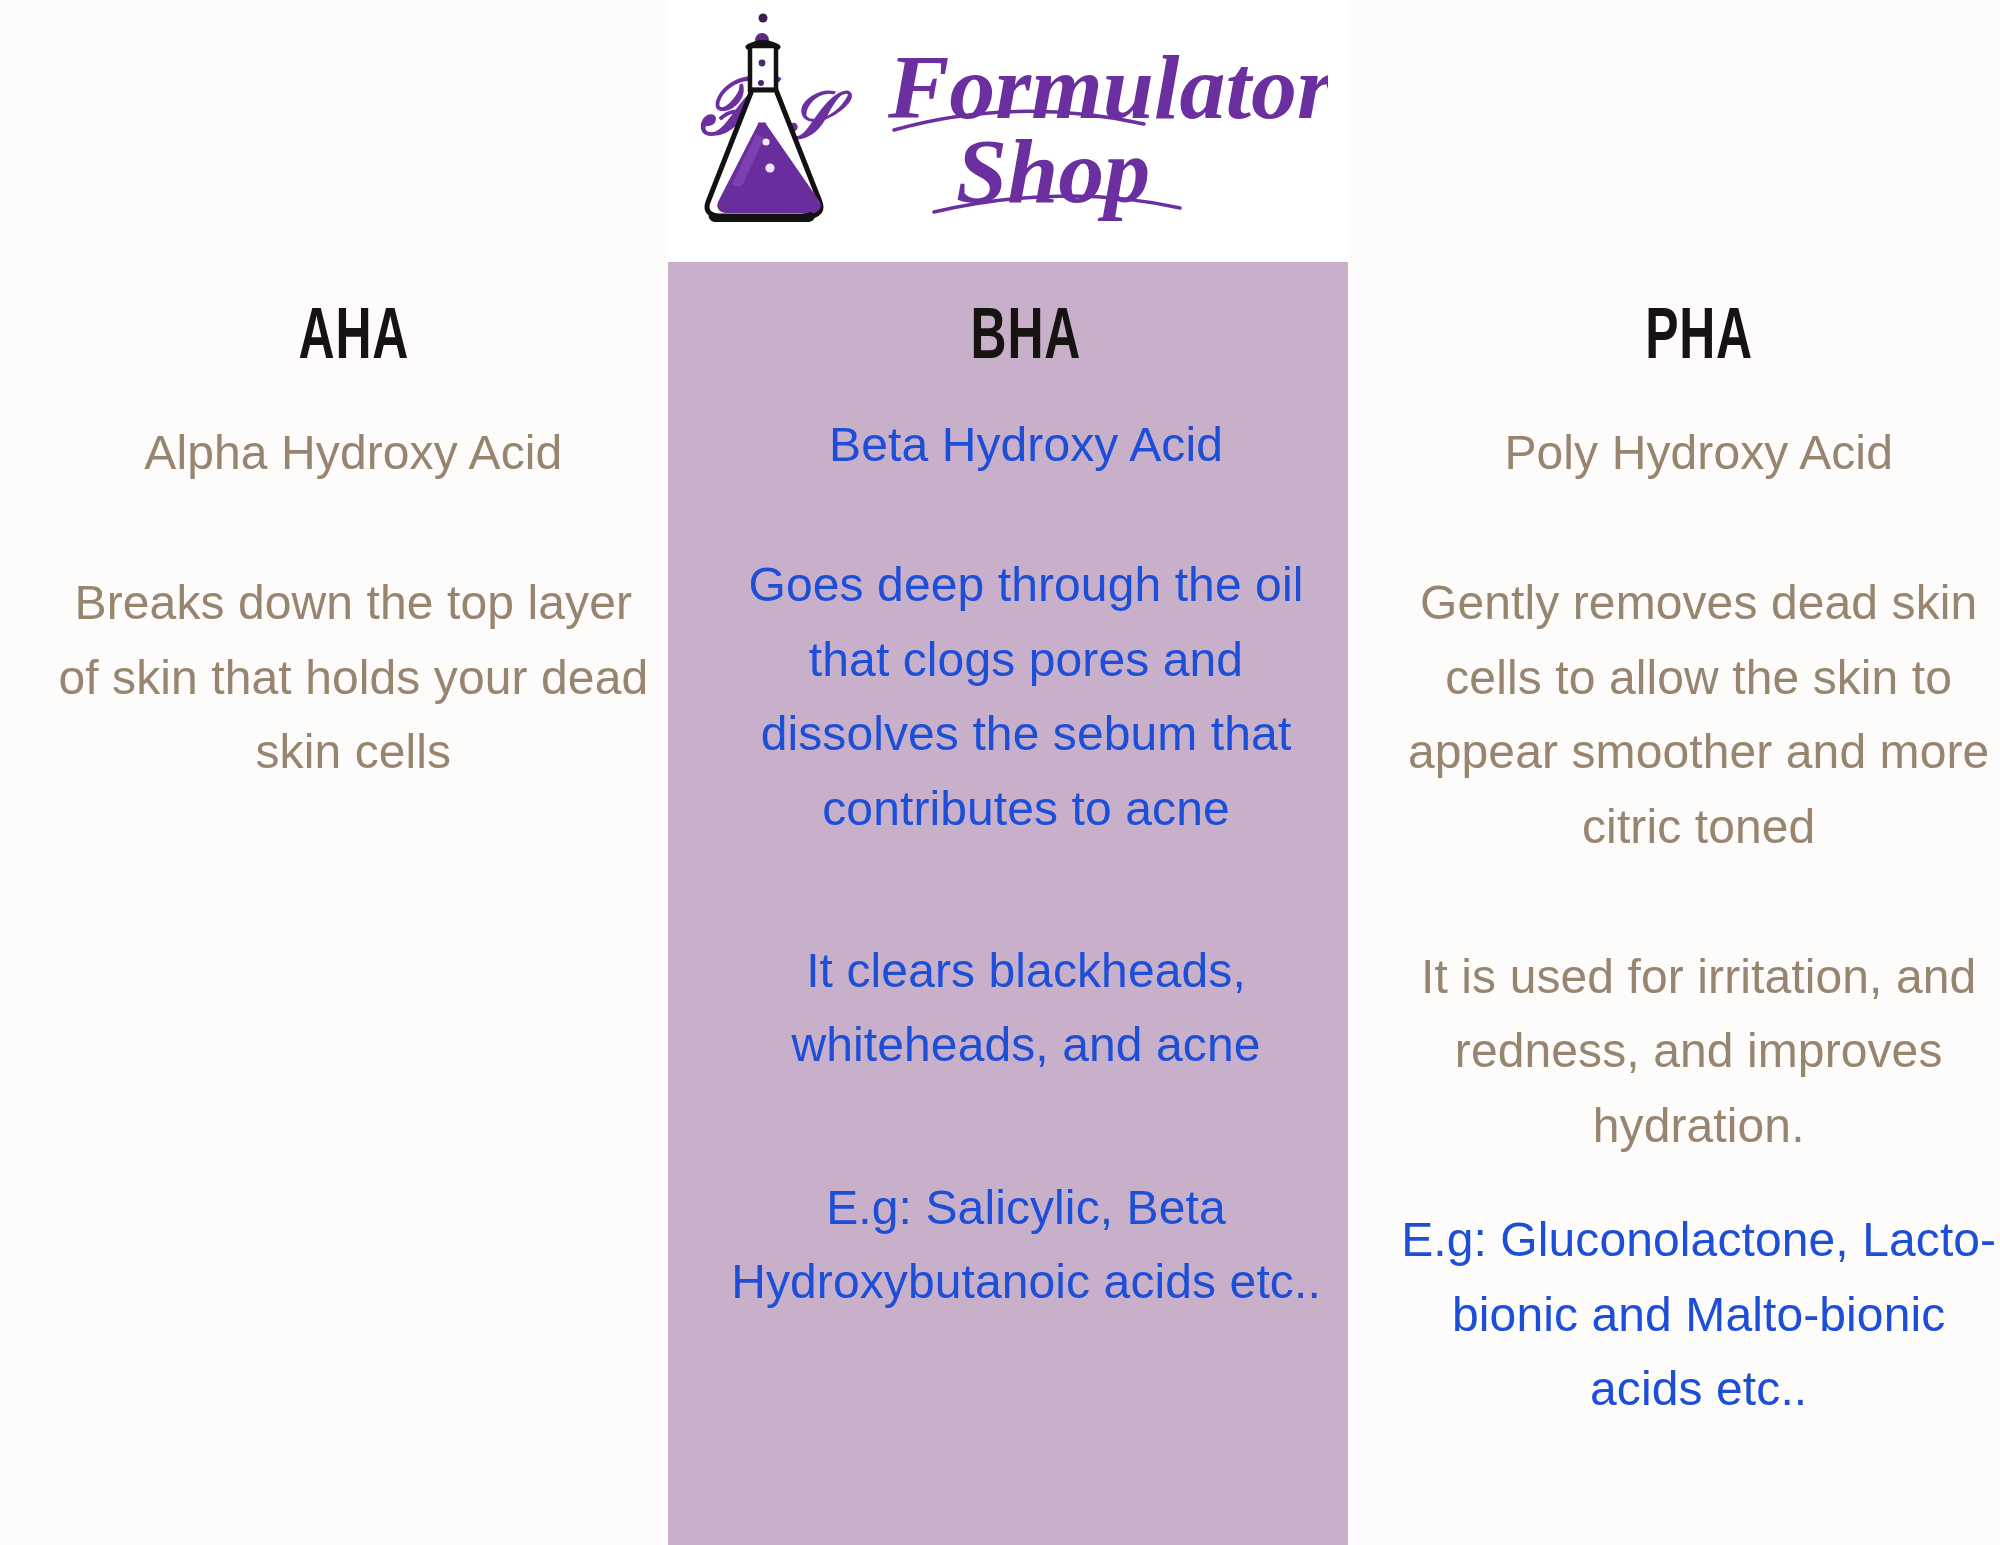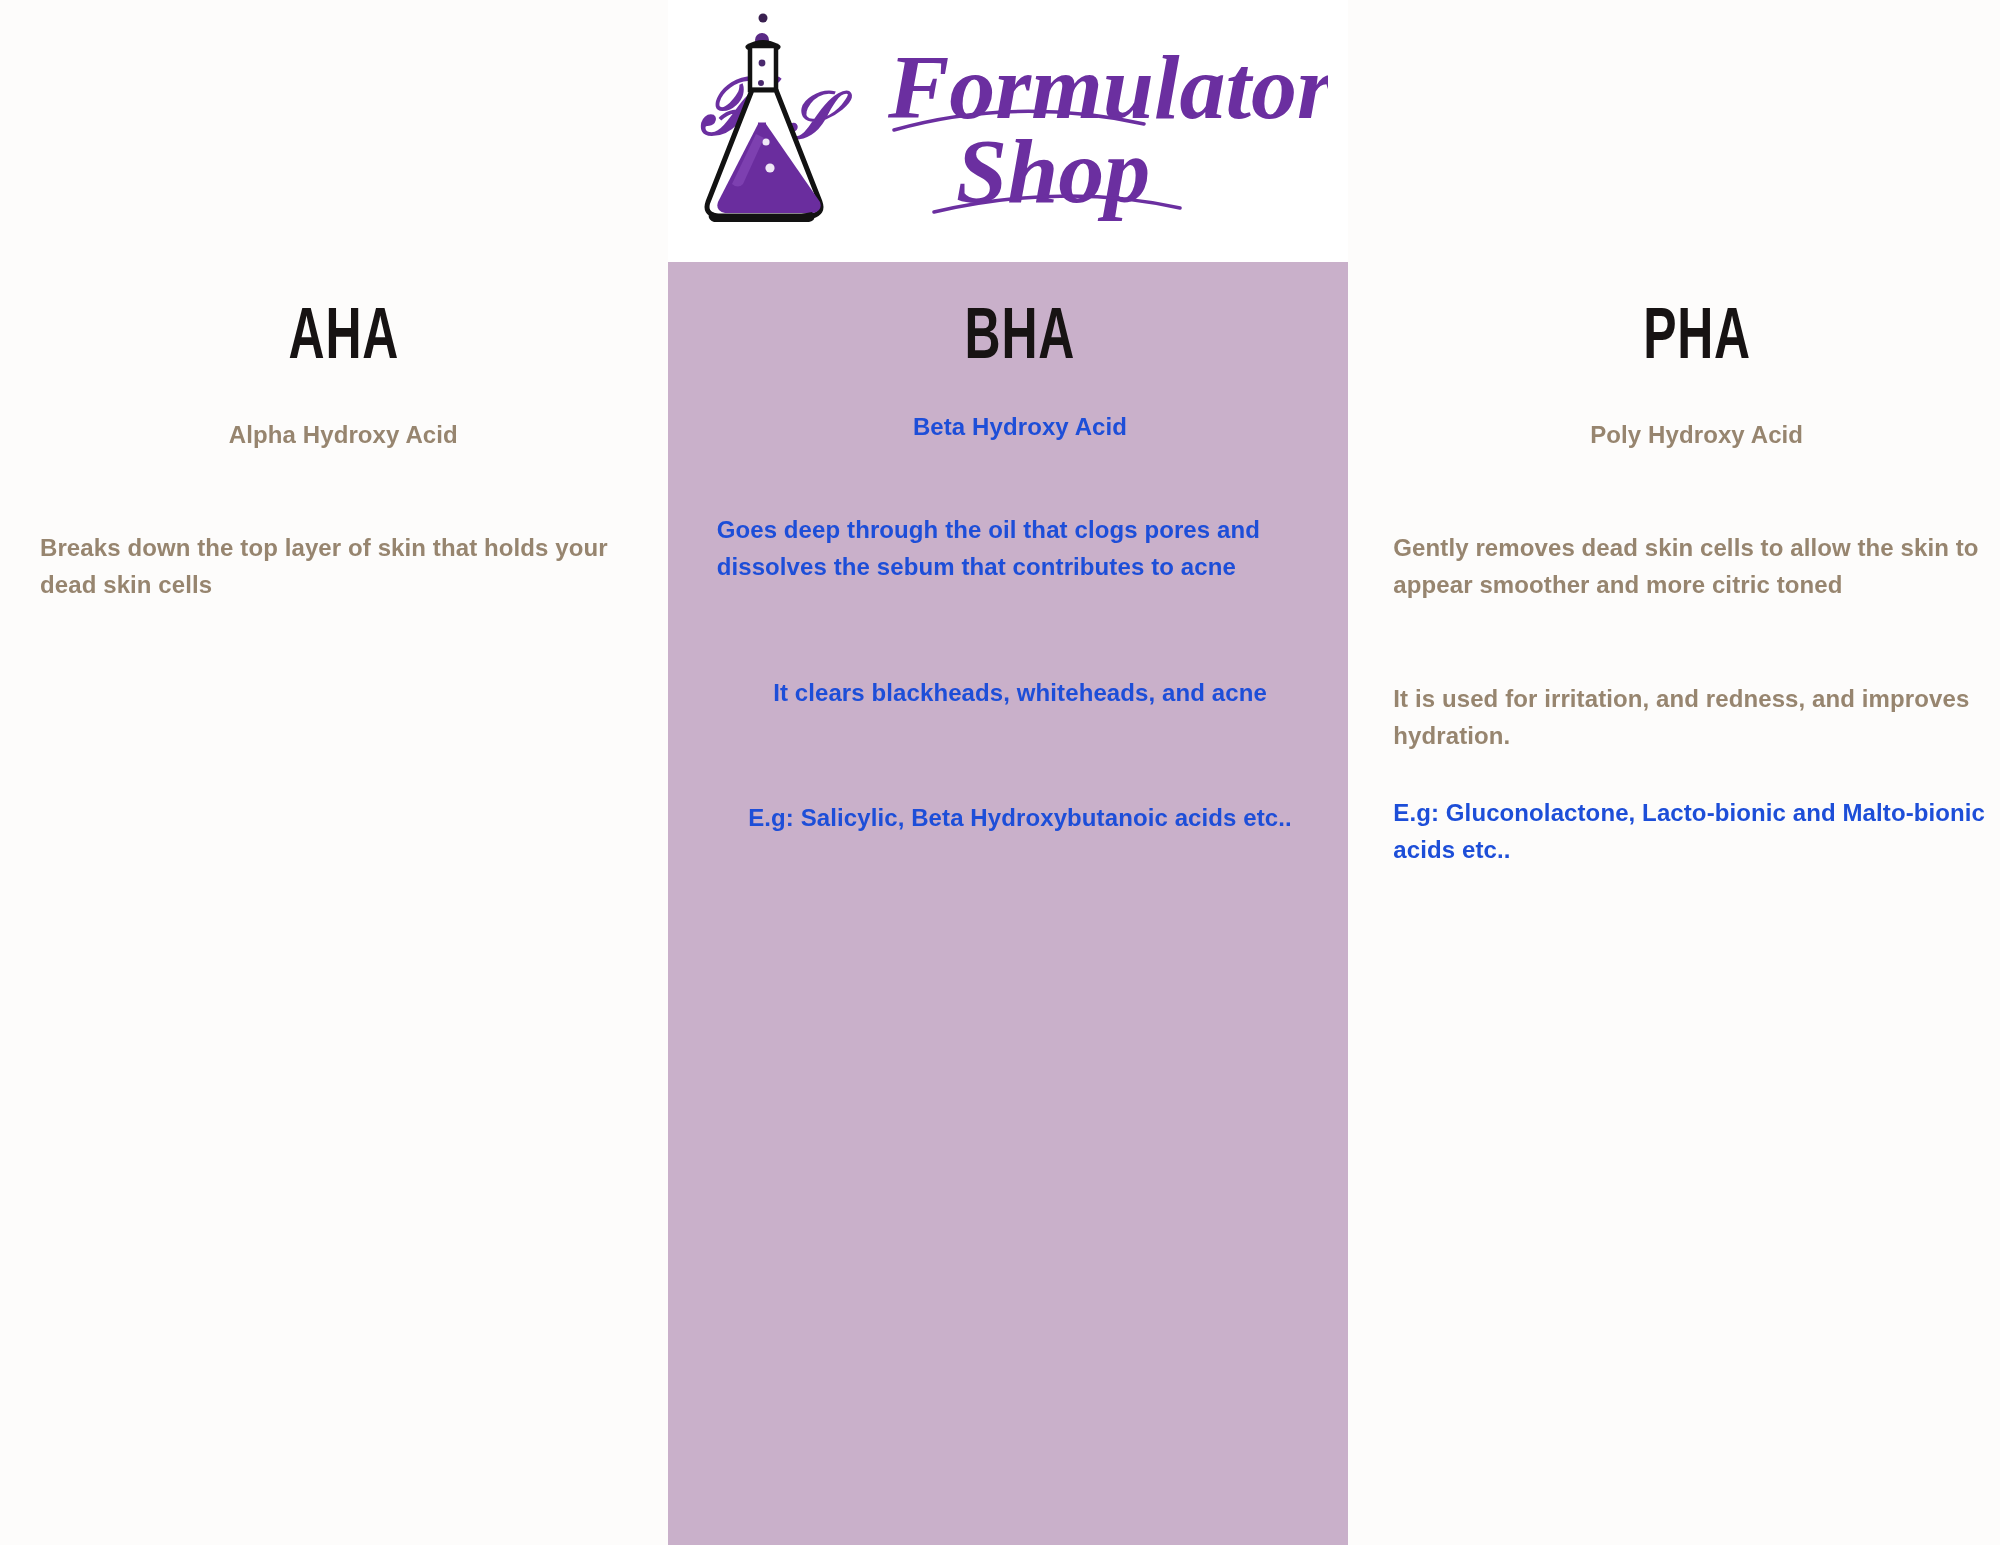--- a/index.html
+++ b/index.html
@@ -67,41 +67,42 @@
     z-index: 2;
   }
   .col {
     flex: 1 1 0;
     display: flex;
     flex-direction: column;
     align-items: center;
     padding-top: 298px;
     box-sizing: border-box;
   }
-  .col-aha { padding-left: 40px; padding-right: 40px; }
+  .col-aha { padding-left: 40px; padding-right: 40px; margin-left: 12px; }
   .col-bha { padding-left: 30px; padding-right: 30px; }
   .col-pha { padding-left: 40px; }
 
   .col-title {
     font-family: "Liberation Sans Narrow", "Liberation Sans", sans-serif;
     font-weight: bold;
     font-size: 64px;
     line-height: 1;
     letter-spacing: 1px;
     color: #171313;
     transform: scaleX(0.78) scaleY(1.12);
     transform-origin: center top;
     margin: 0 0 0 0;
     text-align: center;
   }
 
   .blk {
-    font-size: 24px;
+    text-align: center;
+    font-size: 48px;
     line-height: 1.55;
-    font-weight: 700;
+    font-weight: 400;
     letter-spacing: 0.1px;
     max-width: 100%;
   }
 
   .tan { color: #97856f; }
   .blk-dark { color: #1d4ed8; }
 
   .sp-1 { height: 54px; }
   .sp-2 { height: 76px; }
   .sp-3 { height: 78px; }

